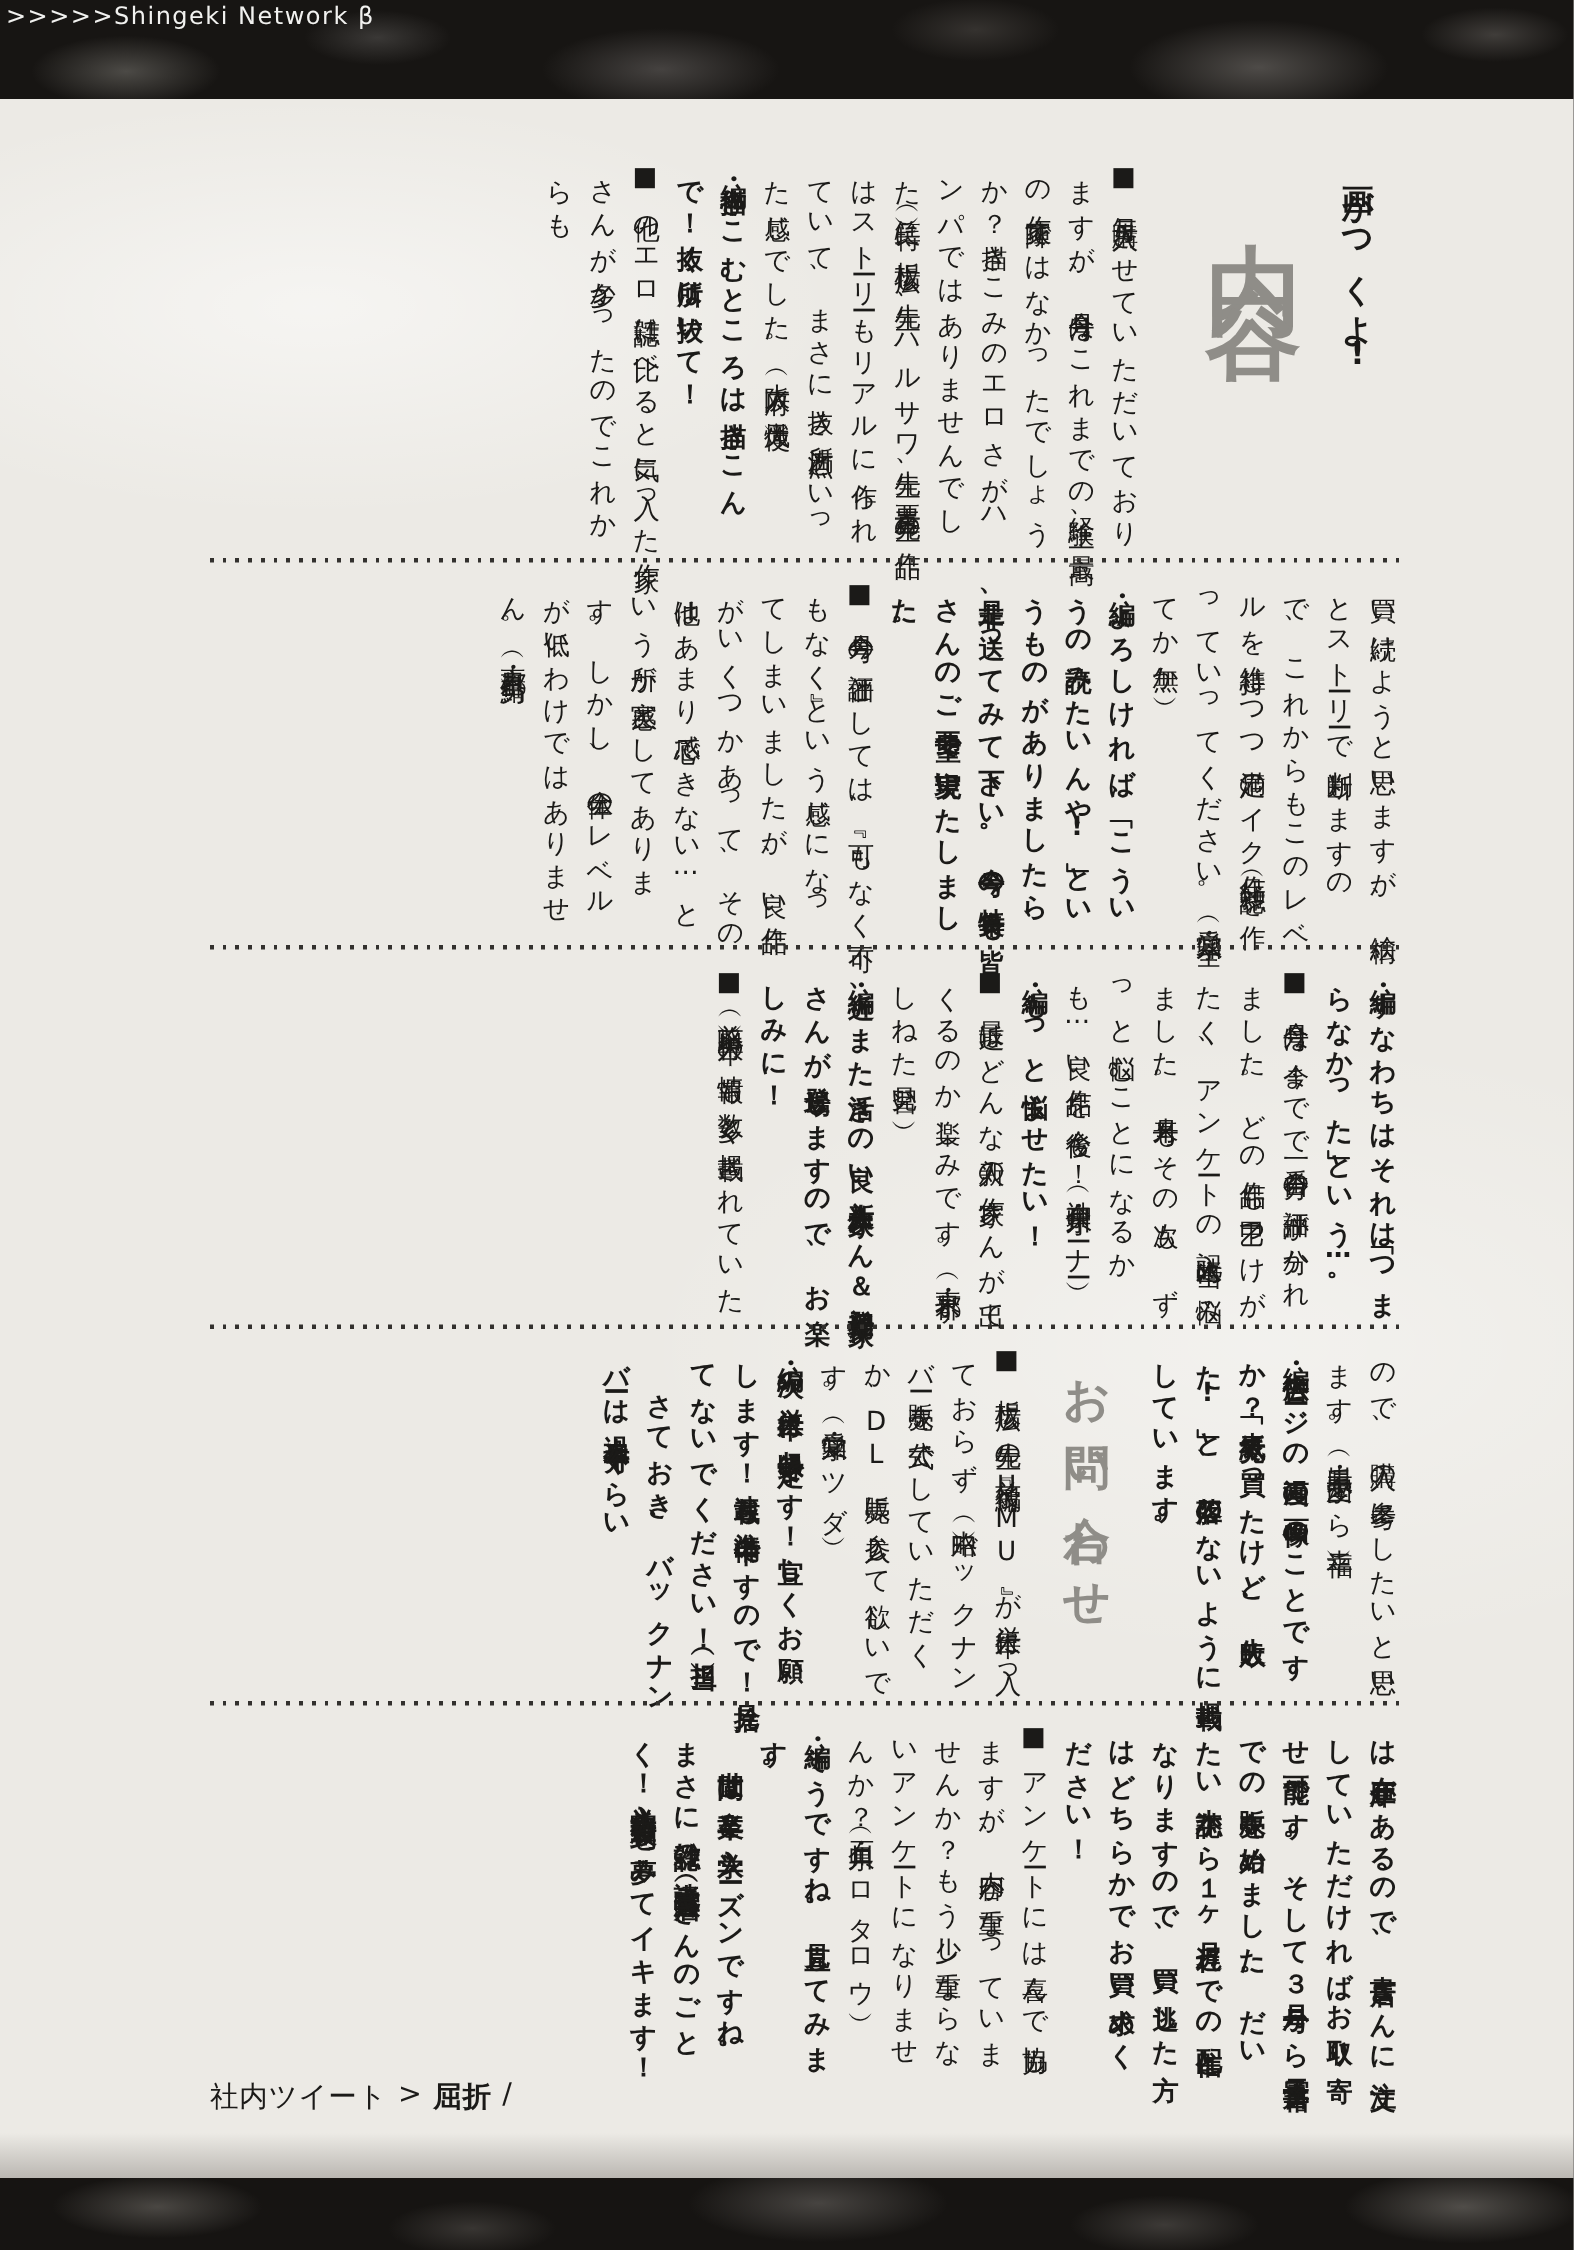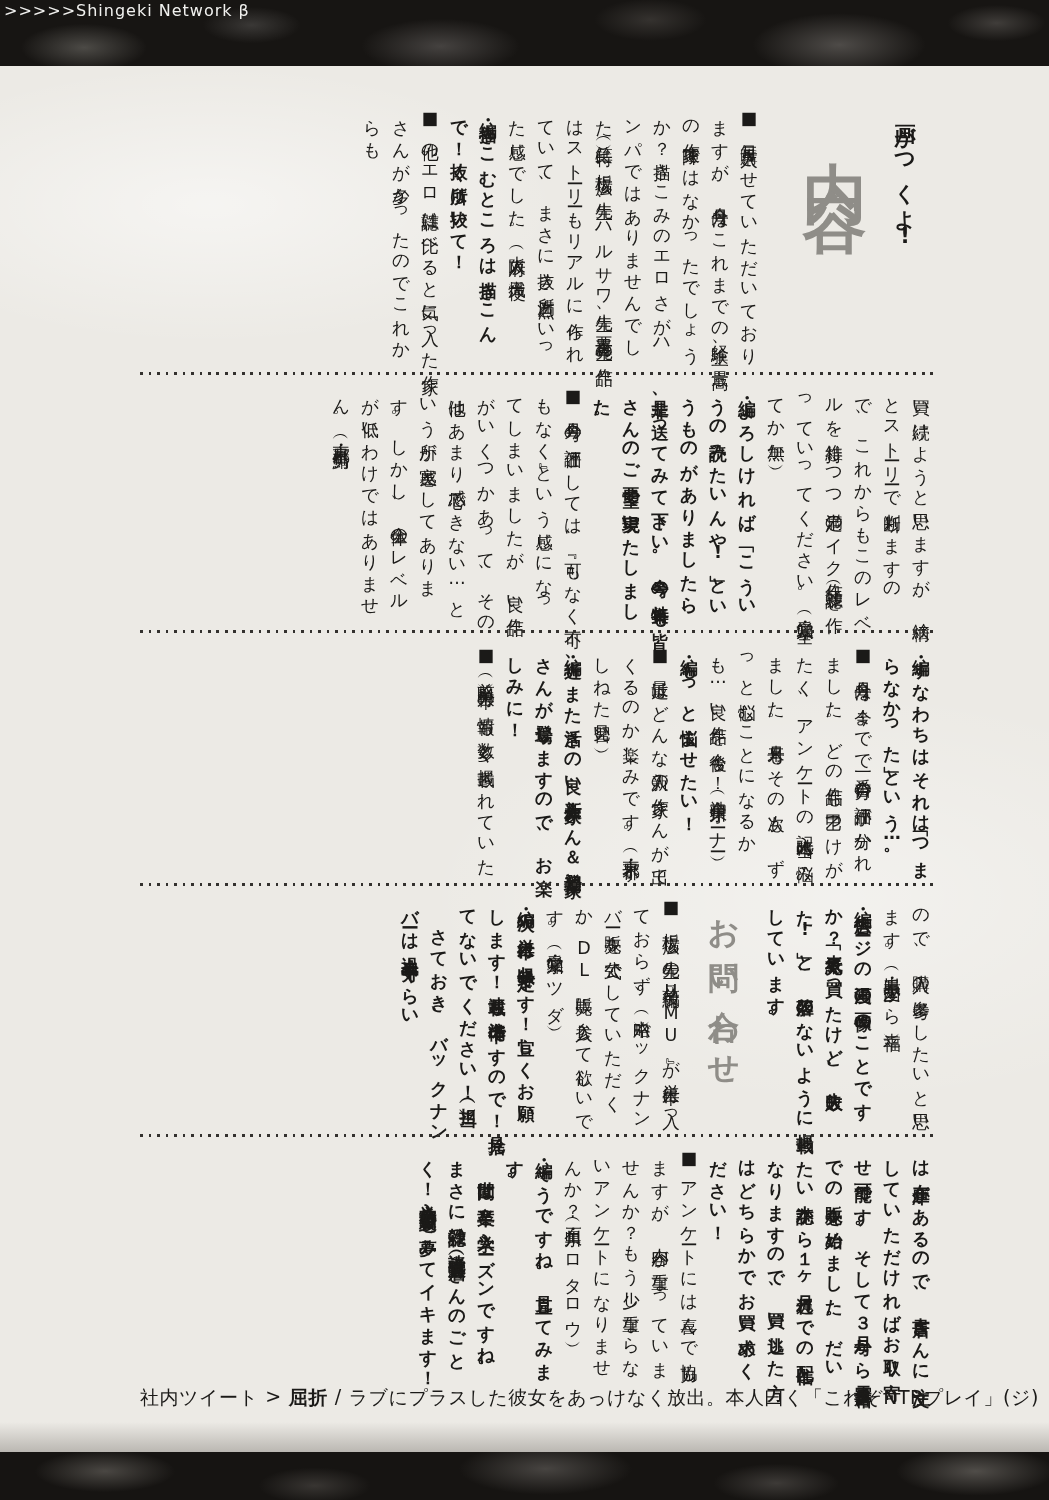--- a/index.html
+++ b/index.html
@@ -136,19 +136,18 @@
       <p class="blk normal">■アンケートには喜んで協力しますが、内容が重なっていませんか？もう少し重ならないアンケートになりませんか？（石川県・エロタロウ）</p>
       <p class="blk bold">編・そうですね。見直してみます。</p>
       <p class="blk bold">　世間は卒業と入学シーズンですね。まさに雑誌の読者（購買層）さんのごとく！入学希望者殺到を夢みてイキます！</p>
     </div>
 
   <div class="footer">
     <span>社内ツイート</span>
     <span>&gt;</span>
     <span class="bold">屈折</span>
     <span>/</span>
-    <span>ラブにプラスした彼女をあっけなく放出。本人曰く「これぞNTRプレイ」(ジ)</span>
   </div>
 
   <div class="scan-shadow"></div>
 </div>
 
 <div class="band band-bottom"></div>
 
 </body></html>

